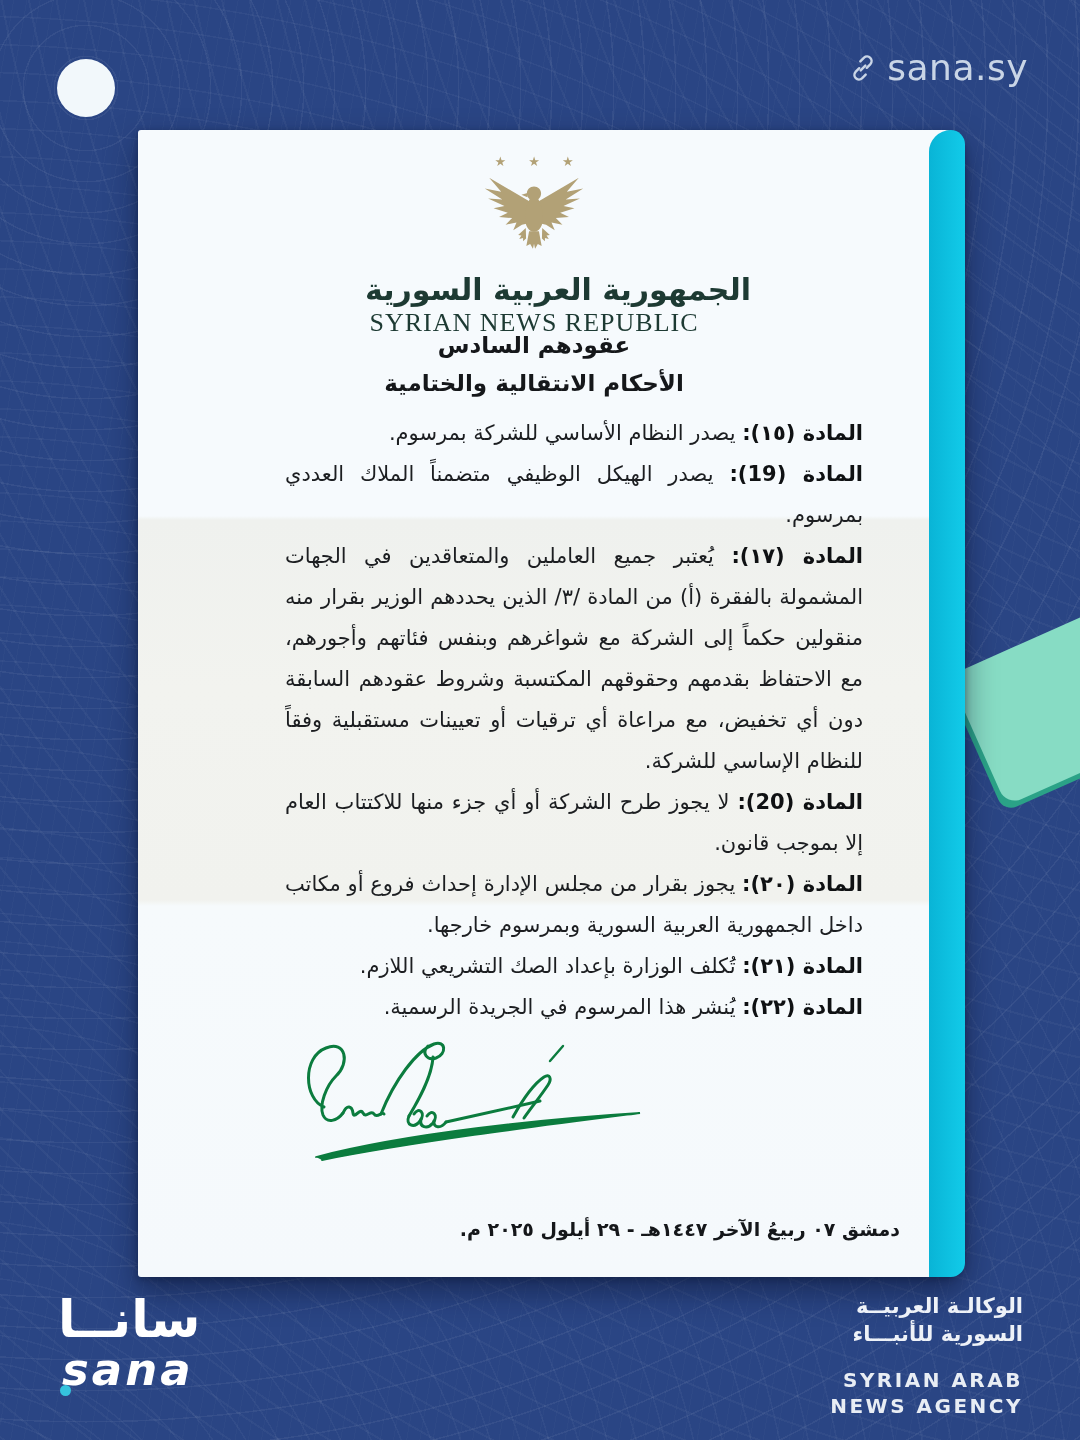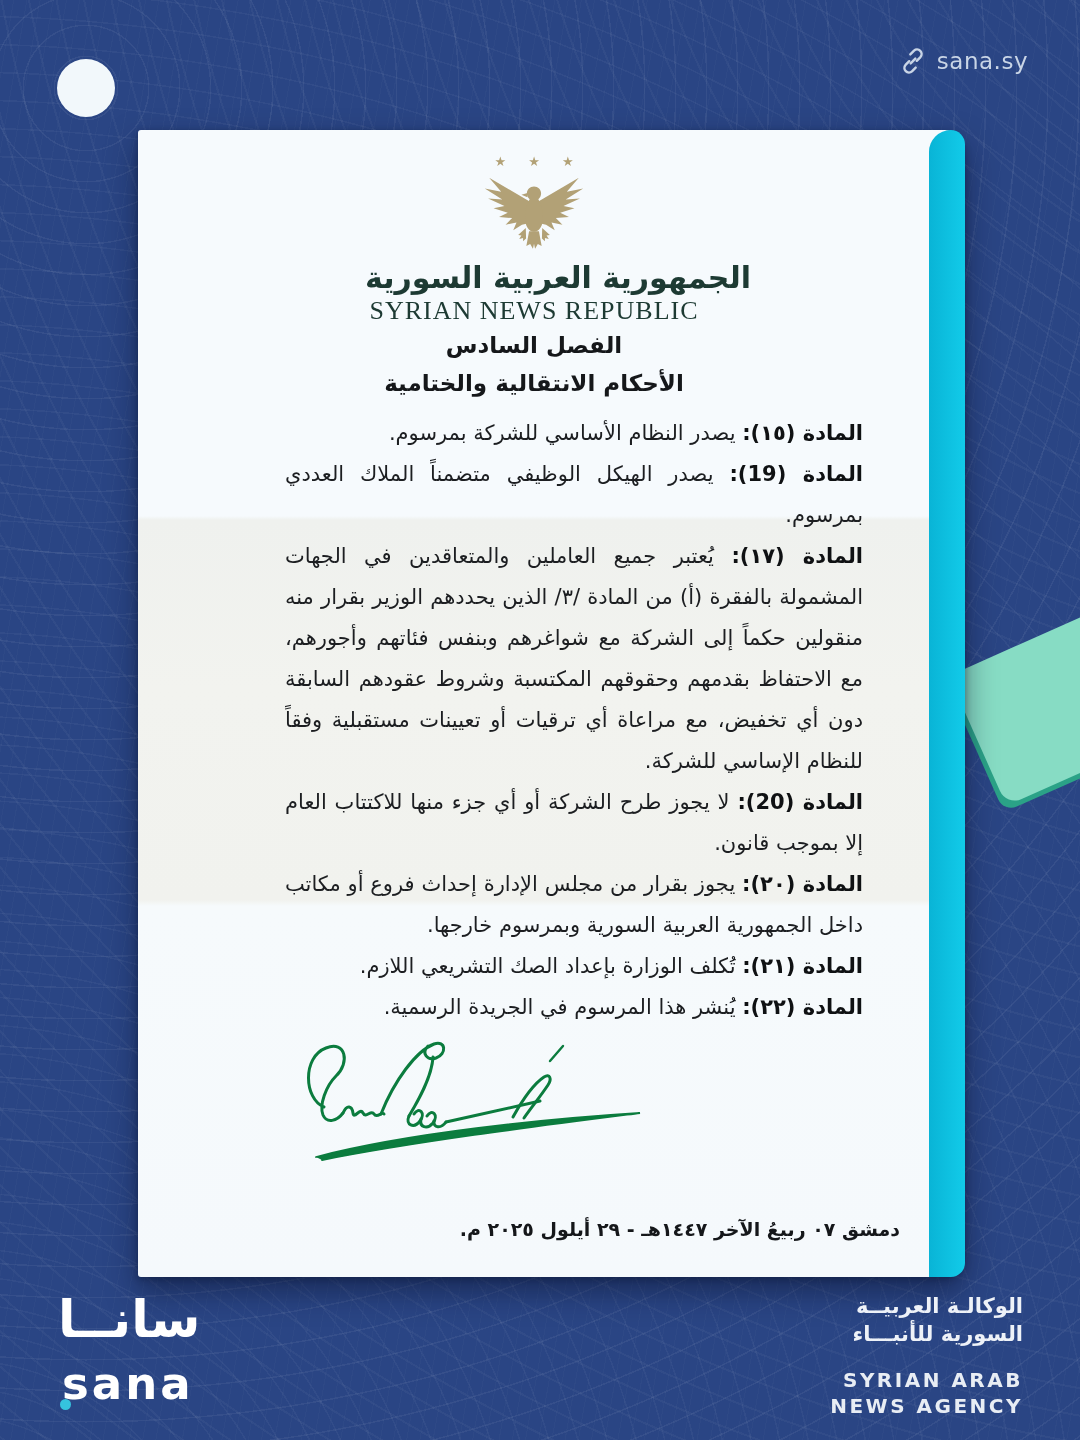--- a/index.html
+++ b/index.html
@@ -14,42 +14,42 @@
       repeating-radial-gradient(circle at 128% -18%,  rgba(255,255,255,.035) 0 2px,   transparent 2px 27px),
       repeating-linear-gradient(100deg, rgba(255,255,255,.02) 0 1px, transparent 1px 13px);
   }
 
   
   .white-dot { position:absolute; left:57px; top:59px; width:58px; height:58px;
     border-radius:50%; background:#f2f8fb; }
 
   
   .watermark { position:absolute; top:47px; right:52px; display:flex; align-items:center; gap:10px;
-    color:#c9d5e6; font-size:23px; letter-spacing:.5px; }
+    color:#c9d5e6; font-size:36px; letter-spacing:.5px; }
   .watermark svg { display:block; }
 
   
   .mint-shape { position:absolute; right:-66px; top:634px; width:176px; height:142px;
     background:#87dcc4; border-radius:16px; transform:rotate(-24deg);
     box-shadow:-7px 7px 0 -2px #2ba287; }
 
   
   .paper { position:absolute; left:138px; top:130px; width:827px; height:1147px;
     background:linear-gradient(180deg,#f6fafd 0px,#f6fafd 386px,#eff1ee 390px,#f2f3ef 560px,#f1f2ee 770px,#f6fafc 776px,#f5f9fc 100%);
     border-radius:3px 20px 20px 3px;
     box-shadow:0 14px 30px rgba(7,16,44,.5), 0 2px 6px rgba(7,16,44,.35);
     color:#1c1e21; }
   .cyan-strip { position:absolute; right:0; top:0; bottom:0; width:36px;
     background:linear-gradient(90deg,#09b4d6,#12cbe9);
     border-radius:26px 17px 17px 0; }
 
   .emblem-block { position:absolute; top:24px; left:0; width:792px; text-align:center; }
   .stars { color:#b2a176; font-size:13px; letter-spacing:9px; text-indent:9px; line-height:15px; }
   .eagle { width:126px; height:82px; margin-top:1px; }
-  .title-ar { font-size:30px; font-weight:bold; color:#1d3a33; line-height:34px; margin-top:5px;padding-left:48px; }
+  .title-ar { font-size:30px; font-weight:bold; color:#1d3a33; line-height:34px; margin-top:17px;padding-left:48px; }
   .title-en { font-family:"Liberation Serif", serif; font-size:26px; color:#1d3a33;
     letter-spacing:1px; line-height:32px; }
 
   .chapter-block { position:absolute; top:196px; left:0; width:792px; text-align:center;
     font-weight:bold; font-size:23px; line-height:38px; color:#15171a; direction:rtl; }
 
   .articles { position:absolute; top:283px; left:147px; width:578px;
     direction:rtl; text-align:justify; font-size:21px; line-height:41px; color:#1c1e21; }
   .articles p { margin:0; }
   .articles strong { font-weight:bold; color:#0f1113; }
@@ -59,21 +59,21 @@
   .sig-title { font-size:20px; margin-top:6px; color:#1c1e21; }
 
   .signature-svg { position:absolute; top:893px; left:150px; width:380px; height:142px; overflow:visible; }
 
   .dateline { position:absolute; top:1088px; right:65px; direction:rtl;
     font-size:19px; font-weight:bold; color:#15171a; }
 
   
   .sana-logo { position:absolute; left:58px; top:1294px; color:#fff; line-height:1; }
   .logo-ar { font-size:51px; font-weight:bold; letter-spacing:2px; }
-  .logo-en { position:relative; font-size:45px; font-weight:bold; letter-spacing:3px; margin-top:16px; padding-left:4px; }
+  .logo-en { position:relative; font-size:45px; font-weight:bold; letter-spacing:3px; margin-top:2px; padding-left:4px;font-style:italic; }
   .logo-dot { position:absolute; left:2px; bottom:-4px; width:11px; height:11px;
     border-radius:50%; background:#35c3de; }
 
   .agency { position:absolute; right:57px; top:1292px; text-align:right; color:#eef2f8; direction:rtl; }
   .agency-ar { font-size:21px; font-weight:bold; line-height:28px; letter-spacing:.5px; }
   .agency-en { direction:ltr; margin-top:19px; font-size:20px; font-weight:bold;
     letter-spacing:2.5px; line-height:26px; color:#e8edf4; }
 </style>
 </head>
 <body>
@@ -107,21 +107,21 @@
         <path d="M101 112 l-5 27 7 -3.5 5 8.5 2 -9 2 9 5 -8.5 7 3.5 -5 -27 z"></path>
         <path d="M95 106 l-14 13 6 1 -4 6 7 -1.5 0 6 5.5 -5 z"></path>
         <path d="M125 106 l14 13 -6 1 4 6 -7 -1.5 0 6 -5.5 -5 z"></path>
       </g>
     </svg>
     <div class="title-ar">الجمهورية العربية السورية</div>
     <div class="title-en">SYRIAN NEWS REPUBLIC</div>
   </div>
 
   <div class="chapter-block">
-    <div>الفصل السادس</div>
+    <div>عقودهم السادس</div>
     <div>الأحكام الانتقالية والختامية</div>
   </div>
 
   <div class="articles">
     <p><strong>المادة (١٥):</strong> <span>يصدر النظام الأساسي للشركة بمرسوم.</span></p>
     <p><strong>المادة (19):</strong> <span>يصدر الهيكل الوظيفي متضمناً الملاك العددي بمرسوم.</span></p>
     <p><strong>المادة (١٧):</strong> <span>يُعتبر جميع العاملين والمتعاقدين في الجهات المشمولة بالفقرة (أ) من المادة /٣/ الذين يحددهم الوزير بقرار منه منقولين حكماً إلى الشركة مع شواغرهم وبنفس فئاتهم وأجورهم، مع الاحتفاظ بقدمهم وحقوقهم المكتسبة وشروط عقودهم السابقة دون أي تخفيض، مع مراعاة أي ترقيات أو تعيينات مستقبلية وفقاً للنظام الإساسي للشركة.</span></p>
     <p><strong>المادة (20):</strong> <span>لا يجوز طرح الشركة أو أي جزء منها للاكتتاب العام إلا بموجب قانون.</span></p>
     <p><strong>المادة (٢٠):</strong> <span>يجوز بقرار من مجلس الإدارة إحداث فروع أو مكاتب داخل الجمهورية العربية السورية وبمرسوم خارجها.</span></p>
     <p><strong>المادة (٢١):</strong> <span>تُكلف الوزارة بإعداد الصك التشريعي اللازم.</span></p>

